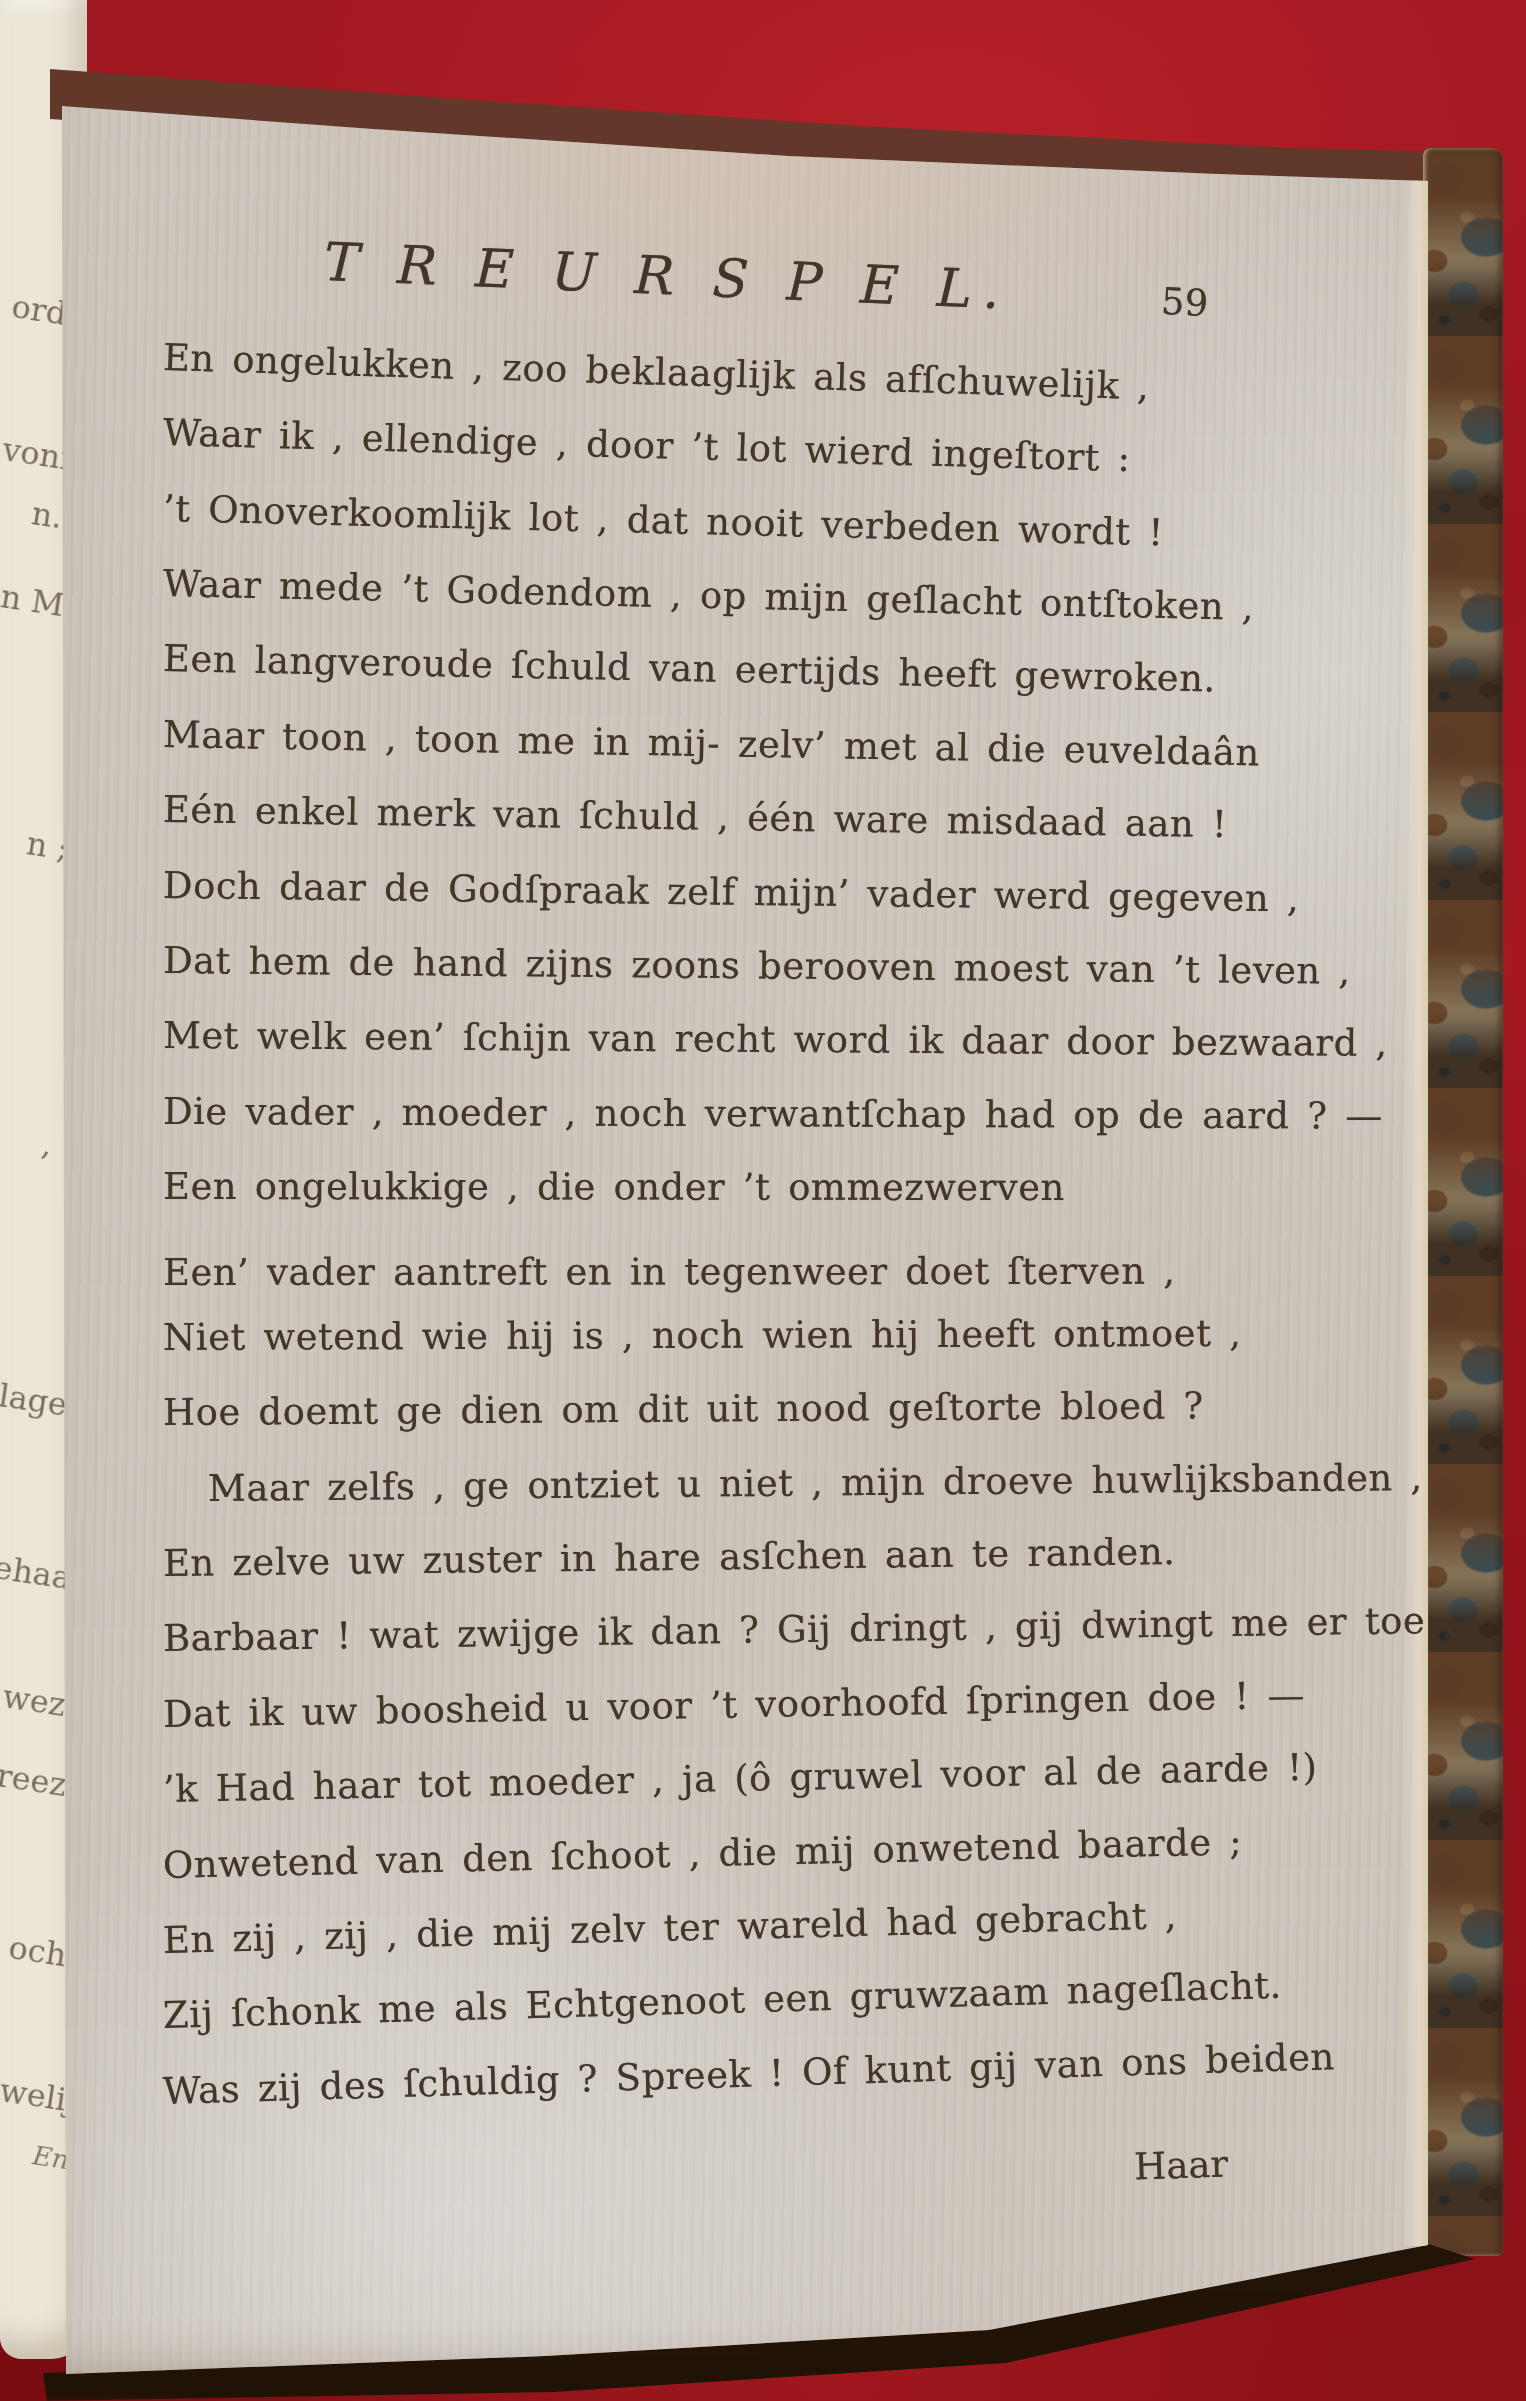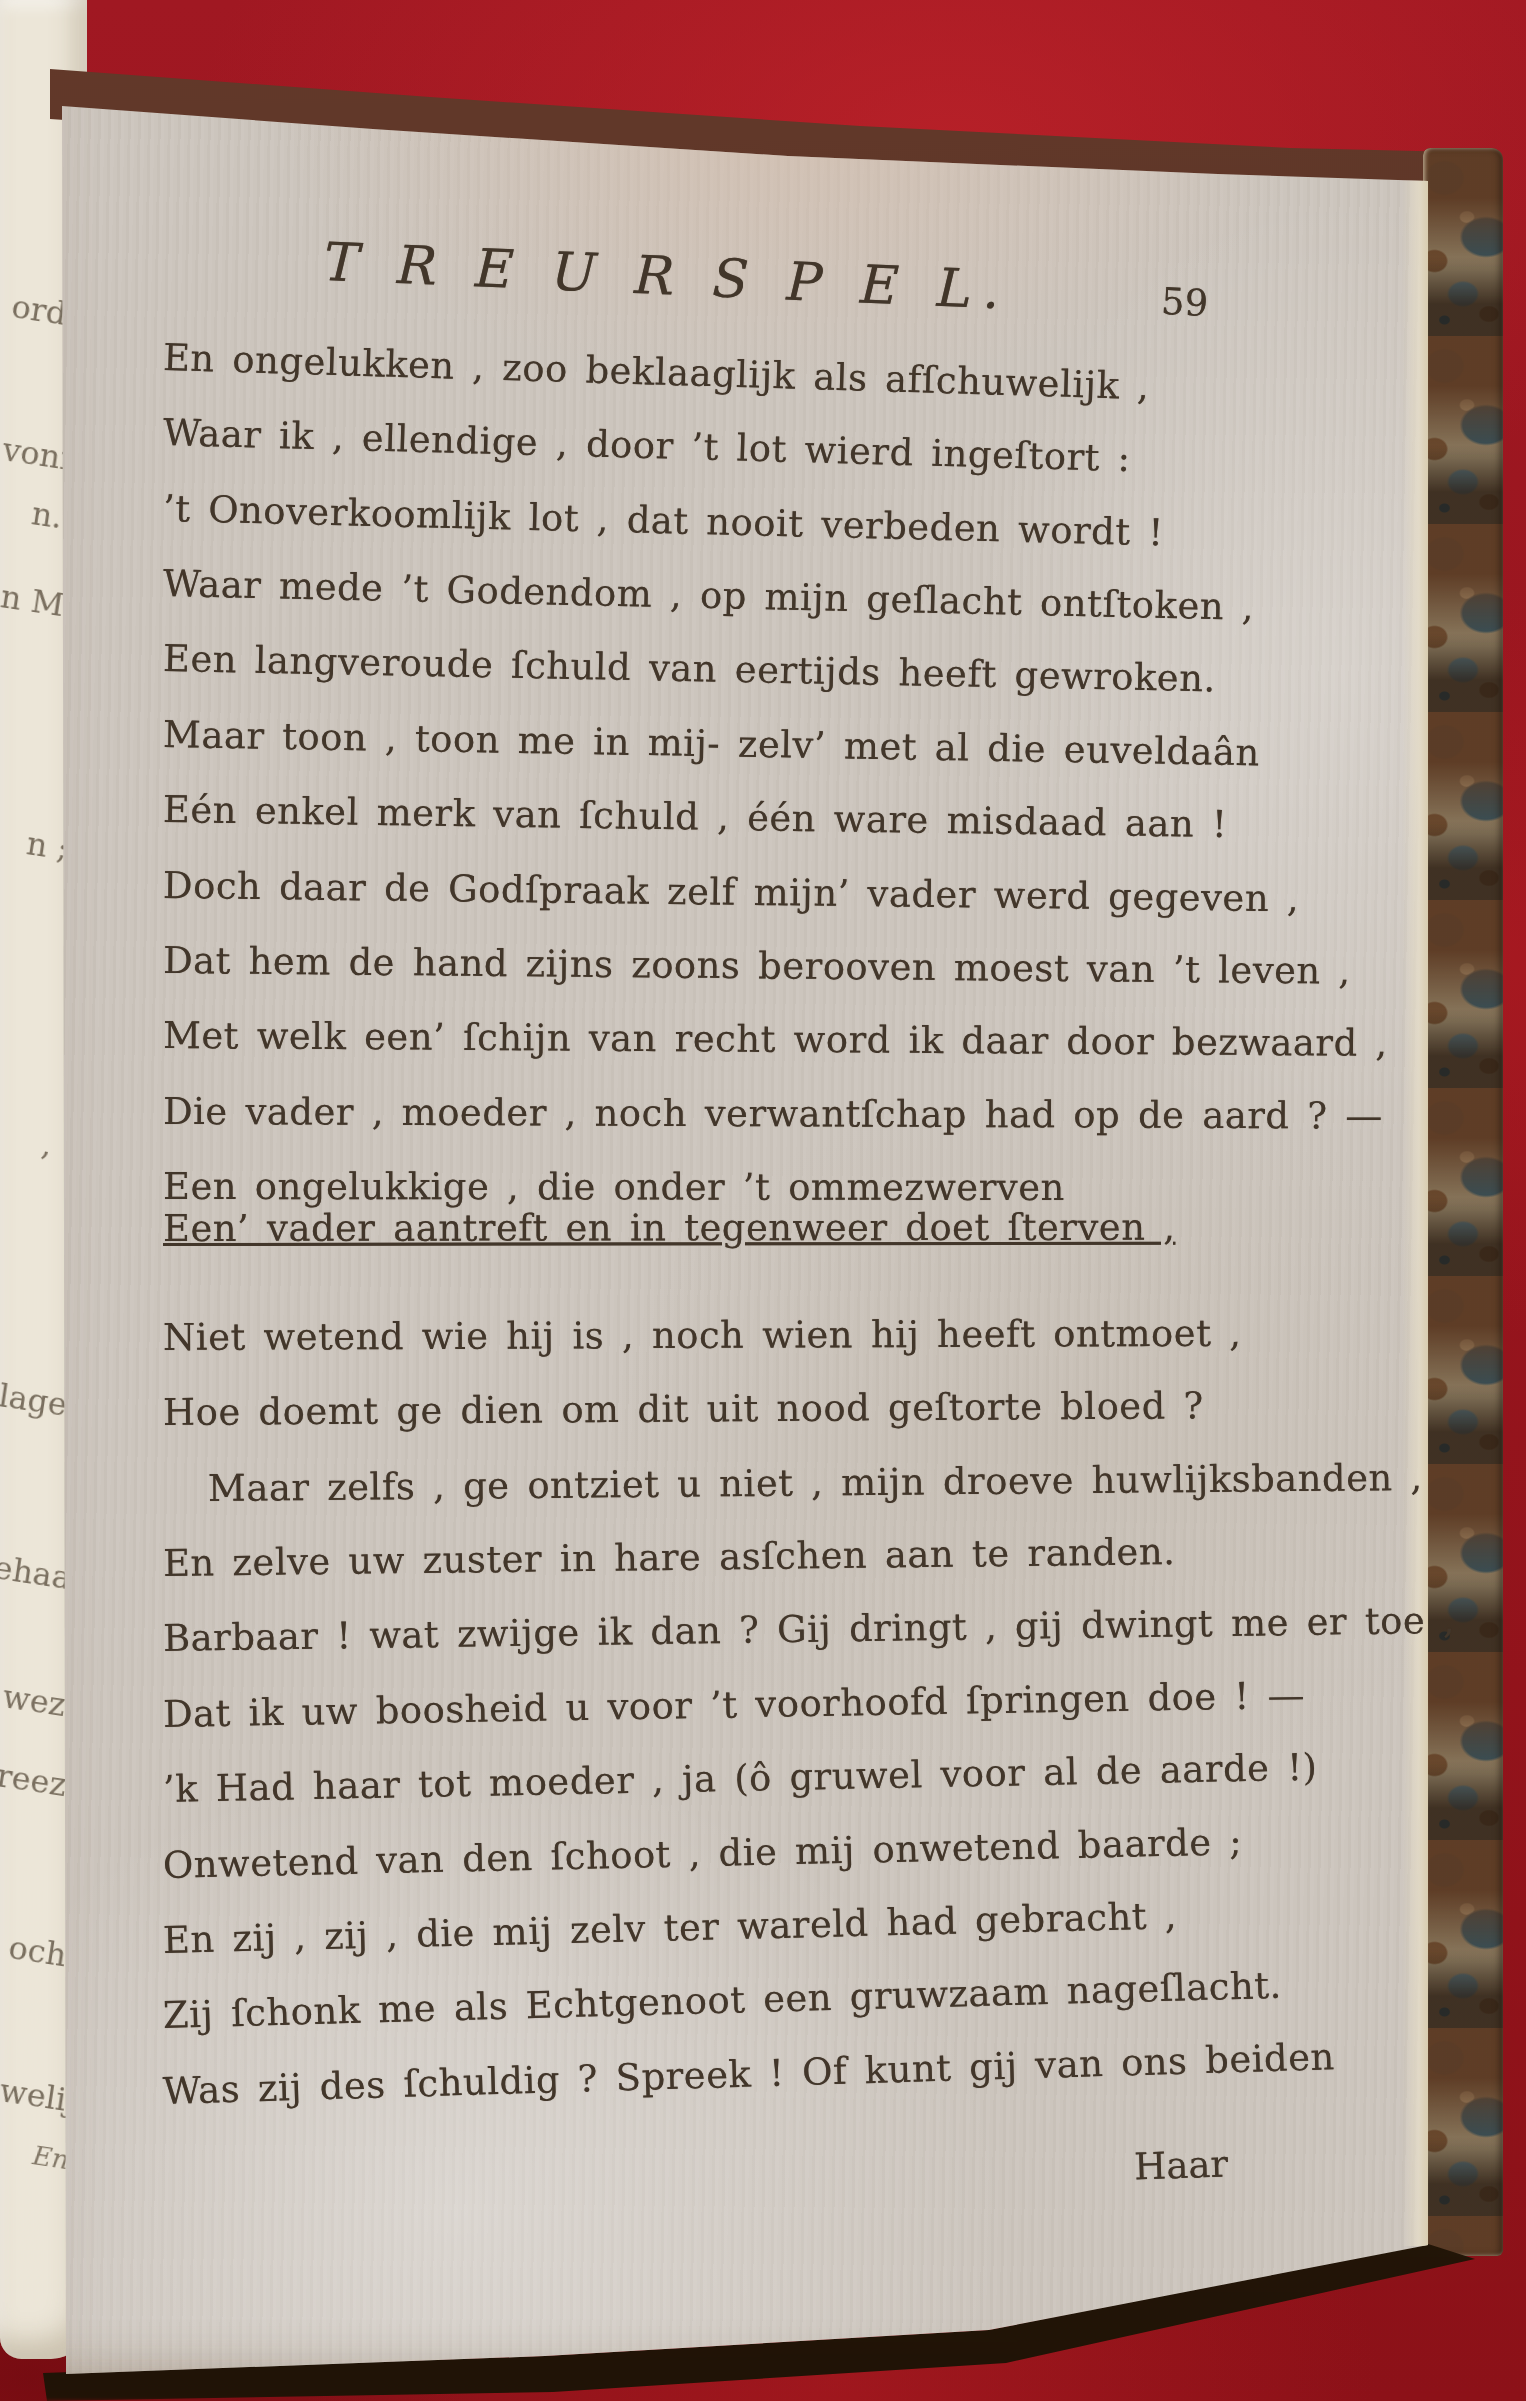--- a/index.html
+++ b/index.html
@@ -144,21 +144,21 @@
         <div class="verse-line" style="top: 488px; left: 163px; transform: rotate(1.4deg);">’t Onoverkoomlijk lot , dat nooit verbeden wordt !</div>
         <div class="verse-line" style="top: 563px; left: 163px; transform: rotate(1.26deg);">Waar mede ’t Godendom , op mijn geſlacht ontſtoken ,</div>
         <div class="verse-line" style="top: 638px; left: 163px; transform: rotate(1.11deg);">Een langveroude ſchuld van eertijds heeft gewroken.</div>
         <div class="verse-line" style="top: 714px; left: 163px; transform: rotate(0.96deg);">Maar toon , toon me in mij- zelv’ met al die euveldaân</div>
         <div class="verse-line" style="top: 789px; left: 163px; transform: rotate(0.81deg);">Eén enkel merk van ſchuld , één ware misdaad aan !</div>
         <div class="verse-line" style="top: 865px; left: 163px; transform: rotate(0.67deg);">Doch daar de Godſpraak zelf mijn’ vader werd gegeven ,</div>
         <div class="verse-line" style="top: 940px; left: 163px; transform: rotate(0.52deg);">Dat hem de hand zijns zoons berooven moest van ’t leven ,</div>
         <div class="verse-line" style="top: 1015px; left: 163px; transform: rotate(0.37deg);">Met welk een’ ſchijn van recht word ik daar door bezwaard ,</div>
         <div class="verse-line" style="top: 1091px; left: 163px; transform: rotate(0.22deg);">Die vader , moeder , noch verwantſchap had op de aard ? —</div>
         <div class="verse-line" style="top: 1166px; left: 163px; transform: rotate(0.07deg);">Een ongelukkige , die onder ’t ommezwerven</div>
-        <div class="verse-line" style="top: 1208px; left: 163px; transform: rotate(-0.07deg); text-decoration: underline;">Een’ vader aantreft en in tegenweer doet ſterven ,</div>
+        <div class="verse-line" style="top: 1252px; left: 163px; transform: rotate(-0.07deg);">Een’ vader aantreft en in tegenweer doet ſterven ,</div>
         <div class="verse-line" style="top: 1317px; left: 163px; transform: rotate(-0.22deg);">Niet wetend wie hij is , noch wien hij heeft ontmoet ,</div>
         <div class="verse-line" style="top: 1392px; left: 163px; transform: rotate(-0.37deg);">Hoe doemt ge dien om dit uit nood geſtorte bloed ?</div>
         <div class="verse-line" style="top: 1468px; left: 208px; transform: rotate(-0.52deg);">Maar zelfs , ge ontziet u niet , mijn droeve huwlijksbanden ,</div>
         <div class="verse-line" style="top: 1543px; left: 163px; transform: rotate(-0.67deg);">En zelve uw zuster in hare asſchen aan te randen.</div>
         <div class="verse-line" style="top: 1618px; left: 163px; transform: rotate(-0.81deg);">Barbaar ! wat zwijge ik dan ? Gij dringt , gij dwingt me er toe ,</div>
         <div class="verse-line" style="top: 1694px; left: 163px; transform: rotate(-0.96deg);">Dat ik uw boosheid u voor ’t voorhoofd ſpringen doe ! —</div>
         <div class="verse-line" style="top: 1769px; left: 163px; transform: rotate(-1.11deg);">’k Had haar tot moeder , ja (ô gruwel voor al de aarde !)</div>
         <div class="verse-line" style="top: 1845px; left: 163px; transform: rotate(-1.26deg);">Onwetend van den ſchoot , die mij onwetend baarde ;</div>
         <div class="verse-line" style="top: 1920px; left: 163px; transform: rotate(-1.4deg);">En zij , zij , die mij zelv ter wareld had gebracht ,</div>
         <div class="verse-line" style="top: 1995px; left: 163px; transform: rotate(-1.55deg);">Zij ſchonk me als Echtgenoot een gruwzaam nageſlacht.</div>

